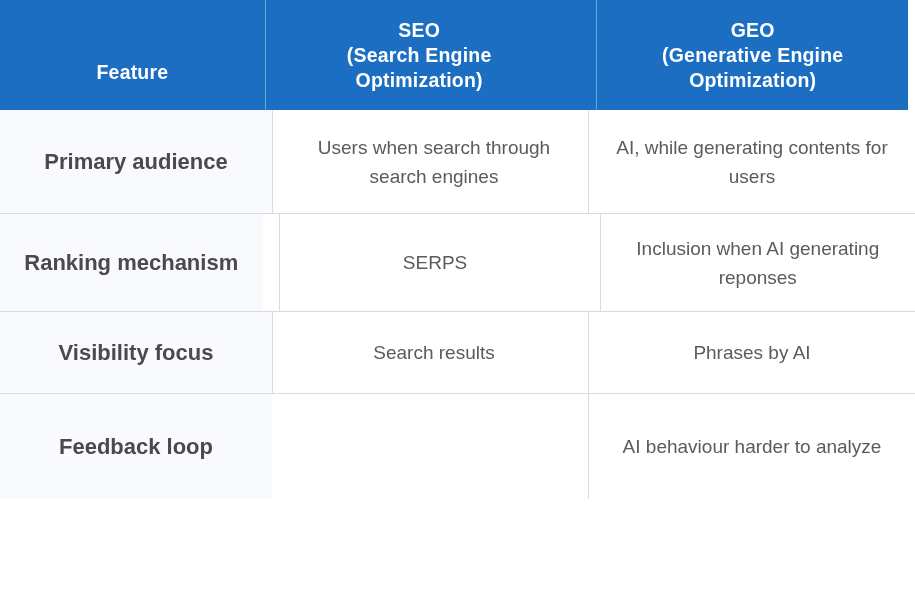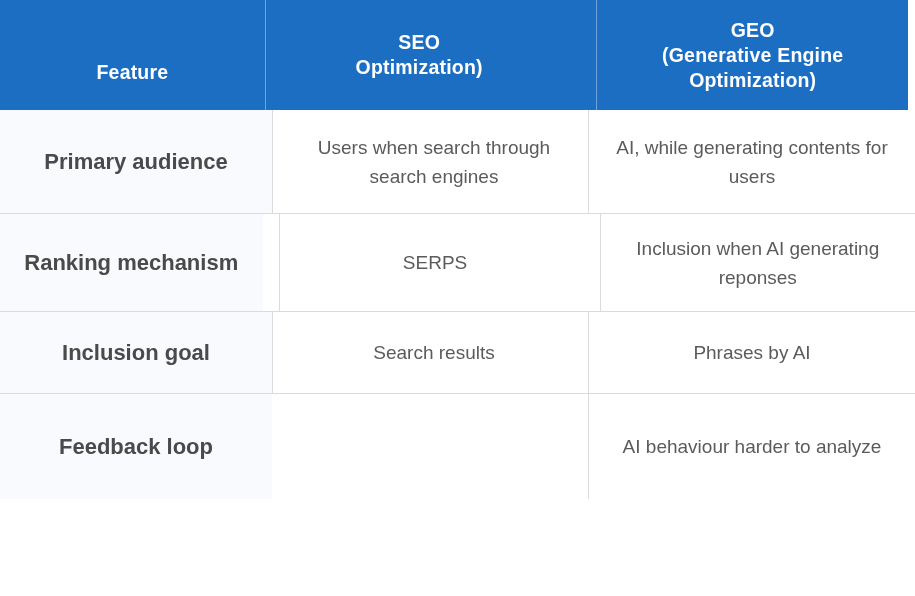--- a/index.html
+++ b/index.html
@@ -106,20 +106,21 @@
 
   <div class="thead">
 
     <div class="th th-feature">
       <span class="cell-text">Feature</span>
     </div>
 
     <div class="th th-seo">
       <div>
         <span class="line1">SEO</span>
+        <span class="line1">(Search Engine</span>
         <span class="line1">Optimization)</span>
       </div>
     </div>
 
     <div class="th th-geo">
       <div>
         <span class="line1">GEO</span>
         <span class="line1">(Generative Engine</span>
         <span class="line1">Optimization)</span>
       </div>
@@ -149,21 +150,21 @@
         <span class="cell-text">SERPS</span>
       </div>
       <div class="td td-geo">
         <span class="cell-text">Inclusion when AI generating reponses</span>
       </div>
     </div>
 
 
     <div class="tr row-h-4">
       <div class="td td-feature">
-        <span class="cell-text">Inclusion goal</span>
+        <span class="cell-text">Visibility focus</span>
       </div>
       <div class="td td-seo">
         <span class="cell-text">Search results</span>
       </div>
       <div class="td td-geo">
         <span class="cell-text">Phrases by AI</span>
       </div>
     </div>
 
     <div class="tr row-h-5">

